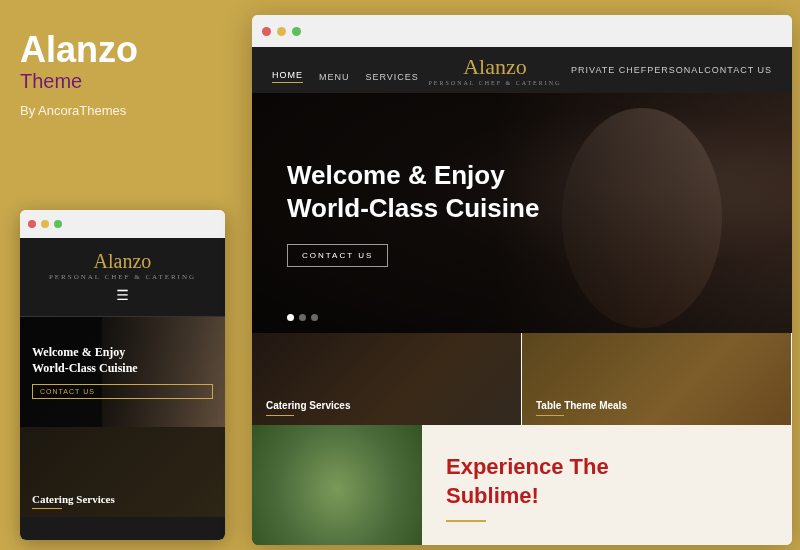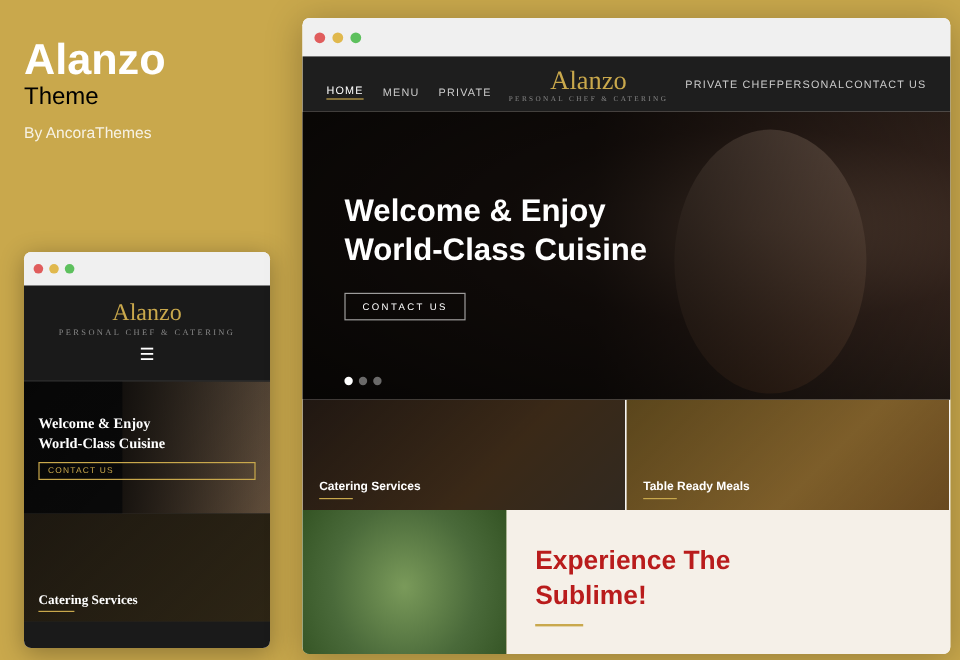--- a/index.html
+++ b/index.html
@@ -22,21 +22,21 @@
     }
     .left-panel .brand-title {
       font-size: 36px;
       font-weight: 700;
       color: #fff;
       line-height: 1.1;
       font-family: Arial, sans-serif;
     }
     .left-panel .brand-subtitle {
       font-size: 20px;
-      color: #000000;
+      color: #701a75;
       font-weight: 300;
       margin-bottom: 10px;
       font-family: Arial, sans-serif;
     }
     .left-panel .by-line {
       font-size: 13px;
       color: rgba(255,255,255,0.85);
       font-family: Arial, sans-serif;
     }
 
@@ -444,21 +444,21 @@
   <div class="browser-bar">
     <div class="dot dot-red"></div>
     <div class="dot dot-yellow"></div>
     <div class="dot dot-green"></div>
   </div>
 
   <div class="site-nav">
     <div class="site-nav-left">
       <div class="site-nav-item active">HOME</div>
       <div class="site-nav-item">MENU</div>
-      <div class="site-nav-item">PRIVATE</div>
+      <div class="site-nav-item">SERVICES</div>
     </div>
     <div>
       <div class="site-logo">Alanzo</div>
       <div class="site-logo-sub">PERSONAL CHEF &amp; CATERING</div>
     </div>
     <div class="site-nav-right">
       <div class="site-nav-item">PRIVATE CHEF</div>
       <div class="site-nav-item">PERSONAL</div>
       <div class="site-nav-item">CONTACT US</div>
     </div>
@@ -481,21 +481,21 @@
 
   <div class="cards-row">
     <div class="card">
       <div class="card-bg card-bg-1"></div>
       <div class="card-label">Catering Services</div>
       <div class="card-underline"></div>
     </div>
     <div class="card-divider"></div>
     <div class="card">
       <div class="card-bg card-bg-2"></div>
-      <div class="card-label">Table Ready Meals</div>
+      <div class="card-label">Table Theme Meals</div>
       <div class="card-underline"></div>
     </div>
     <div class="card-divider"></div>
   </div>
 
   <div class="bottom-section">
     <div class="bottom-image">
       <div class="bottom-image-food"></div>
     </div>
     <div class="bottom-text">

